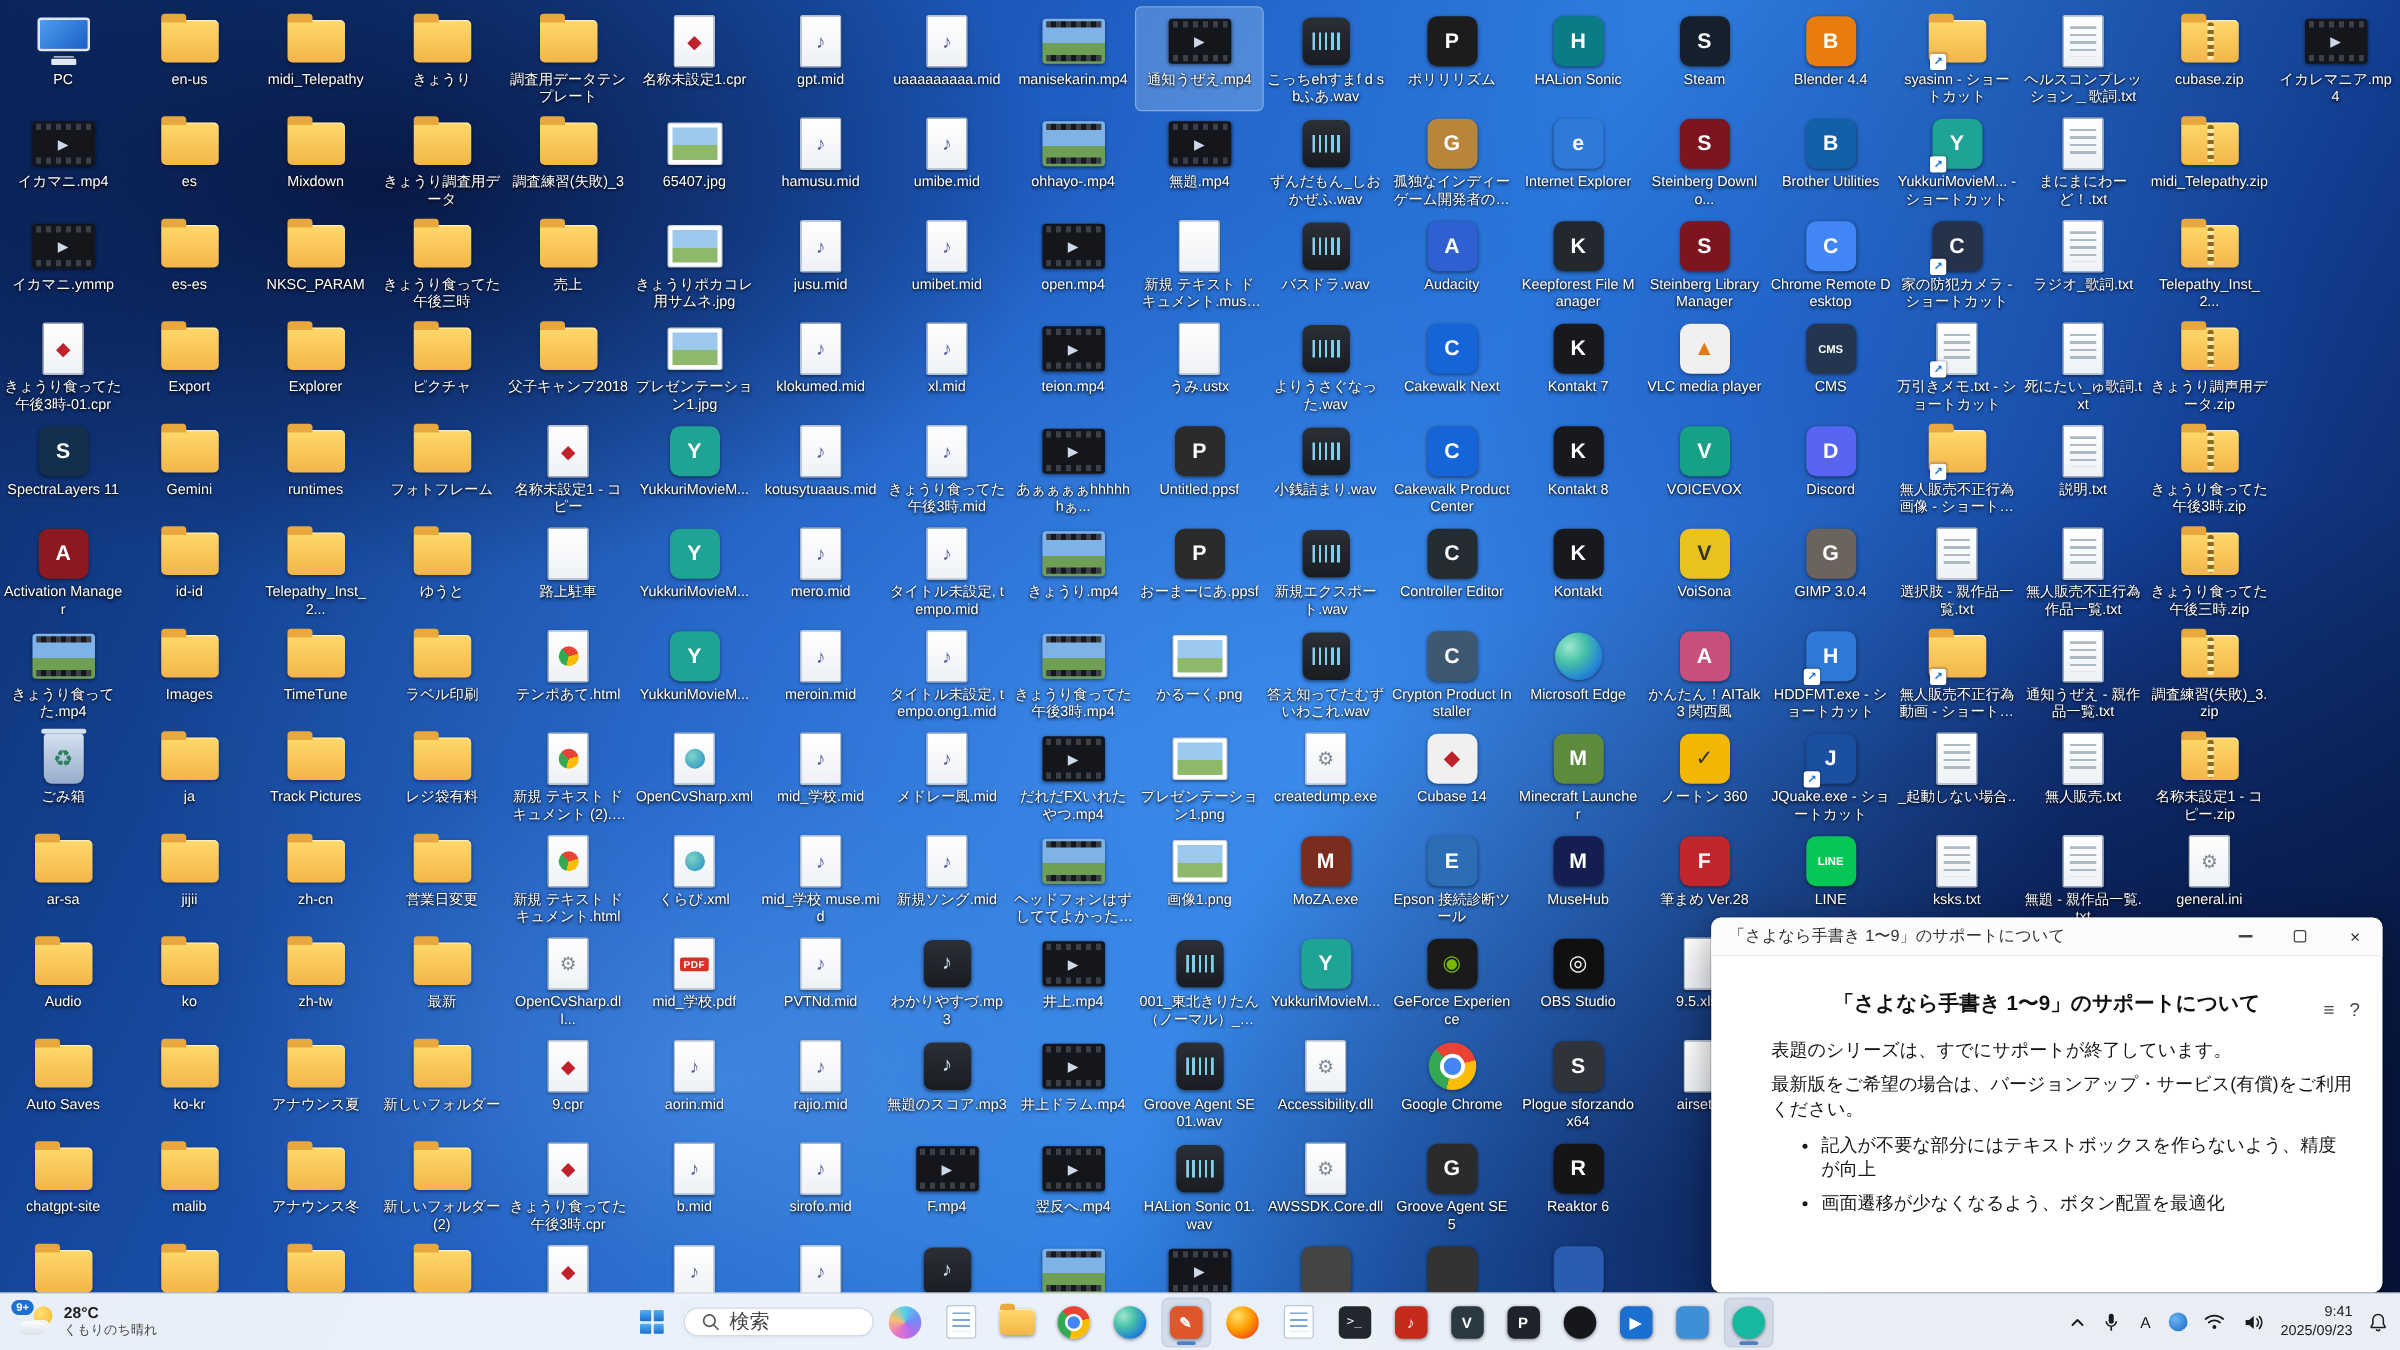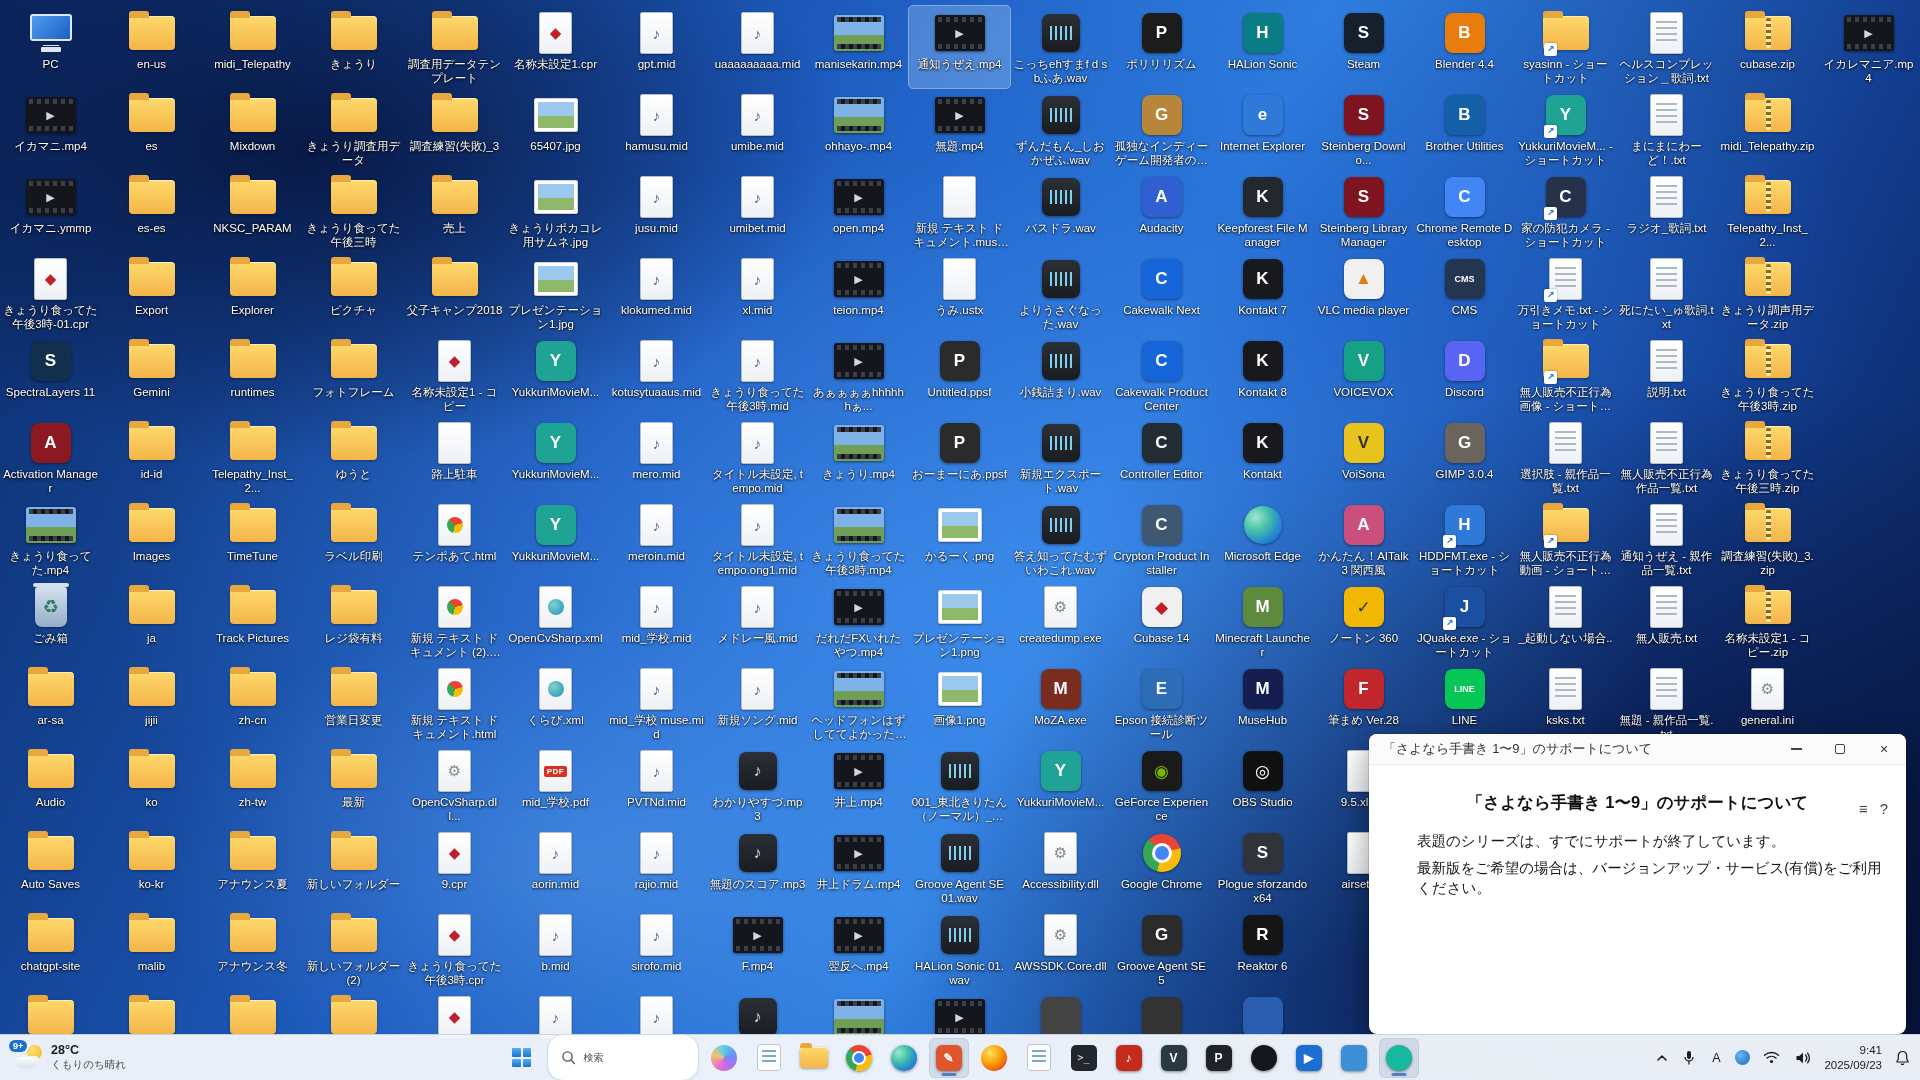--- a/index.html
+++ b/index.html
@@ -104,21 +104,21 @@
   .w-txt { display:flex; flex-direction:column; line-height:13.5px; }
   .w-temp { font-size:12.5px; color:#1b1b1b; font-weight:bold; font-style:normal; }
   .w-cond { font-size:10.5px; color:#4a4a4a; font-style:normal; }
 
   .tb-center { margin:0 auto; display:flex; align-items:center; gap:5px; }
   .tbbtn { width:40px; height:40px; border-radius:6px; display:flex; align-items:center; justify-content:center; border:none; background:transparent; position:relative; cursor:pointer; }
   .tbbtn.focused { background:rgba(115,138,170,.20); box-shadow:inset 0 0 0 1px rgba(115,138,170,.15); }
   .tbbtn.focused::after { content:""; position:absolute; bottom:2px; left:50%; transform:translateX(-50%); width:15px; height:3px; border-radius:2px; background:#4f7fc4; }
   .winlogo { width:19px; height:19px; display:grid; grid-template-columns:1fr 1fr; gap:2px; }
   .winlogo b { background:linear-gradient(180deg,#53b1f0,#1b6fd0); border-radius:1px; }
-  .search { height:47px; min-width:152px; border-radius:16px; background:#fff; border:1px solid #d3dae4; display:flex; align-items:center; gap:8px; padding:0 13px; color:#454545; font-size:10px; box-shadow:0 1px 2px rgba(0,0,0,.06); cursor:pointer; }
+  .search { height:23px; min-width:152px; border-radius:16px; background:#fff; border:1px solid #d3dae4; display:flex; align-items:center; gap:8px; padding:0 13px; color:#454545; font-size:16px; box-shadow:0 1px 2px rgba(0,0,0,.06); cursor:pointer; }
   .copilotic { width:26px; height:26px; border-radius:50%; background:conic-gradient(#53d0ec,#6f8cf5,#b06ef0,#e873c8,#f5c36e,#53d0ec); display:inline-block; }
   .notepadic { width:24px; height:27px; background:#fdfefe; border:1px solid #bcc8d4; border-radius:3px; position:relative; display:inline-block; }
   .notepadic::after { content:""; position:absolute; left:4px; right:4px; top:5px; bottom:5px; background:repeating-linear-gradient(180deg,#7fa8d0 0 1.5px,transparent 1.5px 5px); }
   .termic { width:26px; height:26px; background:#22262e; border-radius:5px; color:#e8e8e8; font-family:"DejaVu Sans Mono",monospace; font-size:10px; display:flex; align-items:center; justify-content:center; }
 
   .tb-right { position:absolute; right:8px; top:0; height:100%; display:flex; align-items:center; gap:11px; }
   .trayic { border:none; background:transparent; display:flex; align-items:center; cursor:pointer; padding:2px; }
   .ime { font-size:12.5px; color:#1b1b1b; width:16px; text-align:center; cursor:pointer; }
   .od { width:15px; height:15px; border-radius:50%; background:radial-gradient(circle at 35% 35%,#6cb6f5,#1565c0); display:inline-block; cursor:pointer; }
   .clock { text-align:right; font-size:11.5px; line-height:14.5px; color:#1b1b1b; cursor:pointer; }
@@ -1667,20 +1667,24 @@
     </span>
   </div>
   <div class="dlg-body">
     <div class="dlg-tools">
       <span class="dlg-tool">≡</span>
       <span class="dlg-tool">?</span>
     </div>
     <h1>「さよなら手書き 1〜9」のサポートについて</h1>
     <p class="dl">表題のシリーズは、すでにサポートが終了しています。</p>
     <p class="dl">最新版をご希望の場合は、バージョンアップ・サービス(有償)をご利用ください。</p>
+    <ul>
+      <li>記入が不要な部分にはテキストボックスを作らないよう、精度が向上</li>
+      <li>画面遷移が少なくなるよう、ボタン配置を最適化</li>
+    </ul>
 
   </div>
 </div>
 
 <div class="taskbar">
 
   <div class="tb-left">
     <span class="weather-ic">
       <span class="wbadge">9+</span>
     </span>

